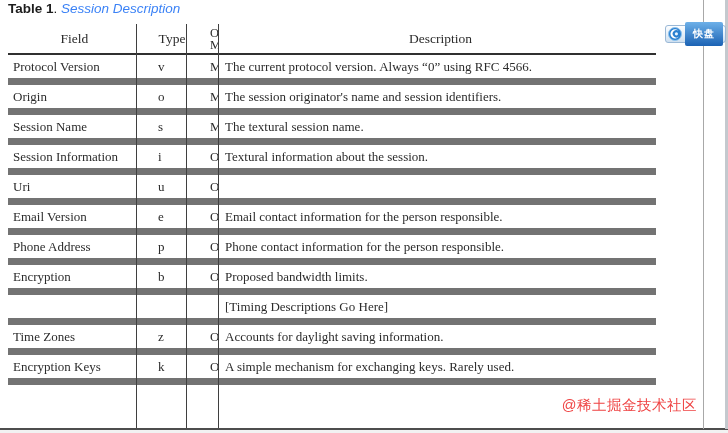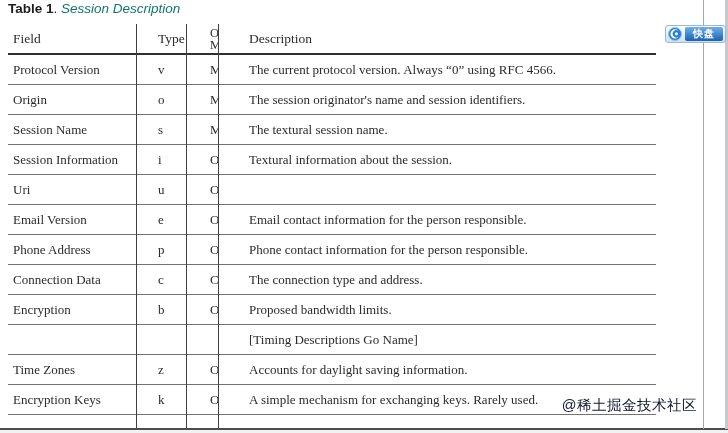--- a/index.html
+++ b/index.html
@@ -6,61 +6,61 @@
   .screen {
     position:relative; width:728px; height:433px; background:#ffffff;
     overflow:hidden; font-family:"Liberation Serif", serif; color:#2b2b2b;
   }
   
   .title {
     position:absolute; left:8px; top:0; height:18px;
     font-family:"Liberation Sans", sans-serif; font-size:13.5px; line-height:17px; color:#1d1d1d;
   }
   .title .tb { font-weight:bold;margin-top:41px; }
-  .title .ti { font-style:italic; color:#0f766e; }
+  .title .ti { font-style:italic; color:#3b82f6; }
 
   
   .sdtable { position:absolute; left:8px; top:24px; width:648px; height:404px; font-size:13px; }
   .vline { position:absolute; top:0; bottom:0; width:1px; background:#3f3f3f; }
   .vline.v1 { left:128px; } .vline.v2 { left:178px; } .vline.v3 { left:210px; }
   .hrow, .row {
     display:grid; grid-template-columns:128px 50px 32px 438px;
     box-sizing:border-box; align-items:center;
   }
-  .hrow { height:31px; border-bottom:2px solid #303030; }
-  .row  { height:30px; border-bottom:1px solid #737373; }
+  .hrow { height:31px; border-bottom:2px solid #303030;text-align:center; }
+  .row  { height:30px; border-bottom:7px solid #737373; }
   .cell { padding-left:5px; white-space:nowrap; overflow:hidden; }
   .cell.c2 { padding-left:22px; }
   .cell.c3 { padding-left:24px; }
-  .cell.c4 { padding-left:7px;margin-left:24px; }
+  .cell.c4 { padding-left:7px; }
   .hcell { font-size:13.5px; }
   .optstack { font-size:12.5px; line-height:12px; }
 
   
   .bottom-edge { position:absolute; left:0; top:428px; width:728px; height:2px; background:#4d4d4d; }
   .bottom-under { position:absolute; left:0; top:430px; width:728px; height:3px; background:#f2f2f2; }
   .right-edge { position:absolute; left:703px; top:0; width:1px; height:429px; background:#a8a8a8; }
   .right-strip { position:absolute; left:725px; top:0; width:3px; height:429px; background:#c4c9ce; }
 
   
   .watermark {
     position:absolute; right:31px; top:396px;
-    font-family:"Liberation Sans", sans-serif; font-size:14.5px; color:#0f172a; letter-spacing:0.5px;
+    font-family:"Liberation Sans", sans-serif; font-size:14.5px; color:#ef4444; letter-spacing:0.5px;
   }
 
   
   .badge {
     position:absolute; left:665px; top:25px; width:61px; height:18px;
     display:flex; align-items:center; gap:3px; box-sizing:border-box; padding:0 2px;
     background:linear-gradient(#fdfeff,#cfe0f0); border:1px solid #9ab8d6; border-radius:3px;
     cursor:pointer;
   }
   .globe { width:14px; height:14px; flex:0 0 auto; display:block; }
   .badge-pill {
-    flex:1; height:14px; border-radius:2px;
+    flex:1; height:24px; border-radius:2px;
     background:linear-gradient(#6db0e8,#1b62b4);
     color:#fff; font-family:"Liberation Sans", sans-serif; font-size:10px; font-weight:bold;
     display:flex; align-items:center; justify-content:center; letter-spacing:1px;
   }
 </style>
 </head>
 <body>
 
 <div class="screen">
 
@@ -121,39 +121,33 @@
         <div class="cell c4">Email contact information for the person responsible.</div>
       </div>
 
       <div class="row">
         <div class="cell c1">Phone Address</div>
         <div class="cell c2">p</div>
         <div class="cell c3">O</div>
         <div class="cell c4">Phone contact information for the person responsible.</div>
       </div>
 
-      <div class="row">
-        <div class="cell c1">Connection Data</div>
-        <div class="cell c2">c</div>
-        <div class="cell c3">C</div>
-        <div class="cell c4">The connection type and address.</div>
-      </div>
 
       <div class="row">
         <div class="cell c1">Encryption</div>
         <div class="cell c2">b</div>
         <div class="cell c3">O</div>
         <div class="cell c4">Proposed bandwidth limits.</div>
       </div>
 
       <div class="row">
         <div class="cell c1"></div>
         <div class="cell c2"></div>
         <div class="cell c3"></div>
-        <div class="cell c4">[Timing Descriptions Go Name]</div>
+        <div class="cell c4">[Timing Descriptions Go Here]</div>
       </div>
 
       <div class="row">
         <div class="cell c1">Time Zones</div>
         <div class="cell c2">z</div>
         <div class="cell c3">O</div>
         <div class="cell c4">Accounts for daylight saving information.</div>
       </div>
 
       <div class="row">

